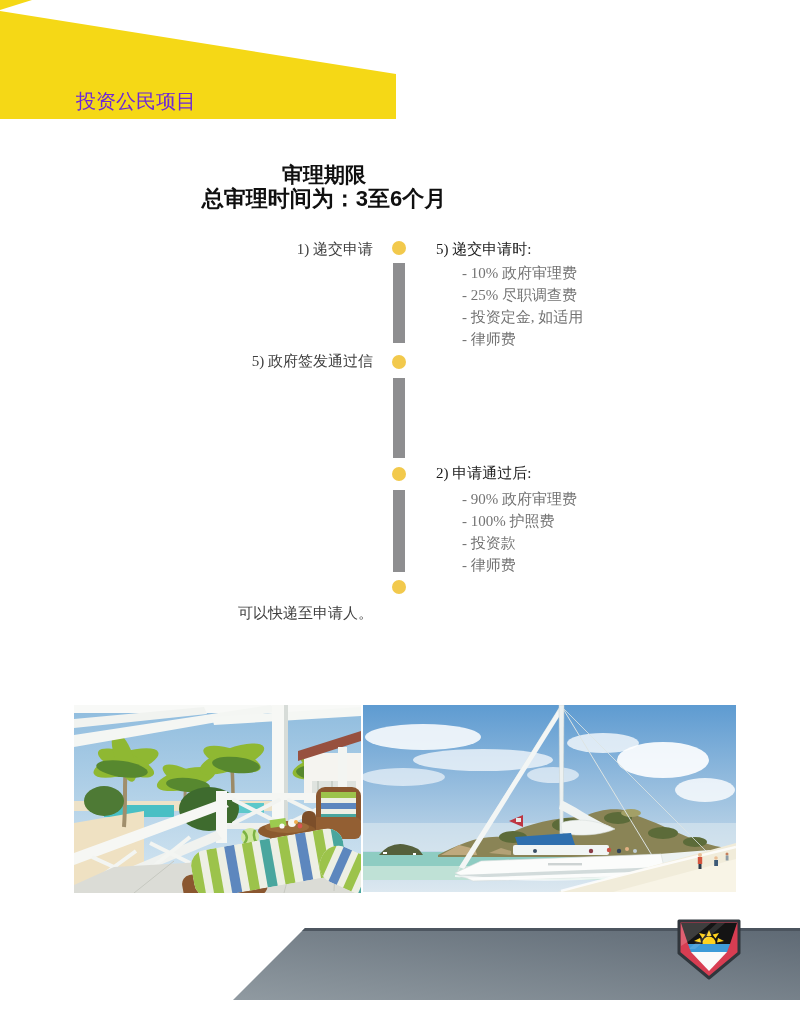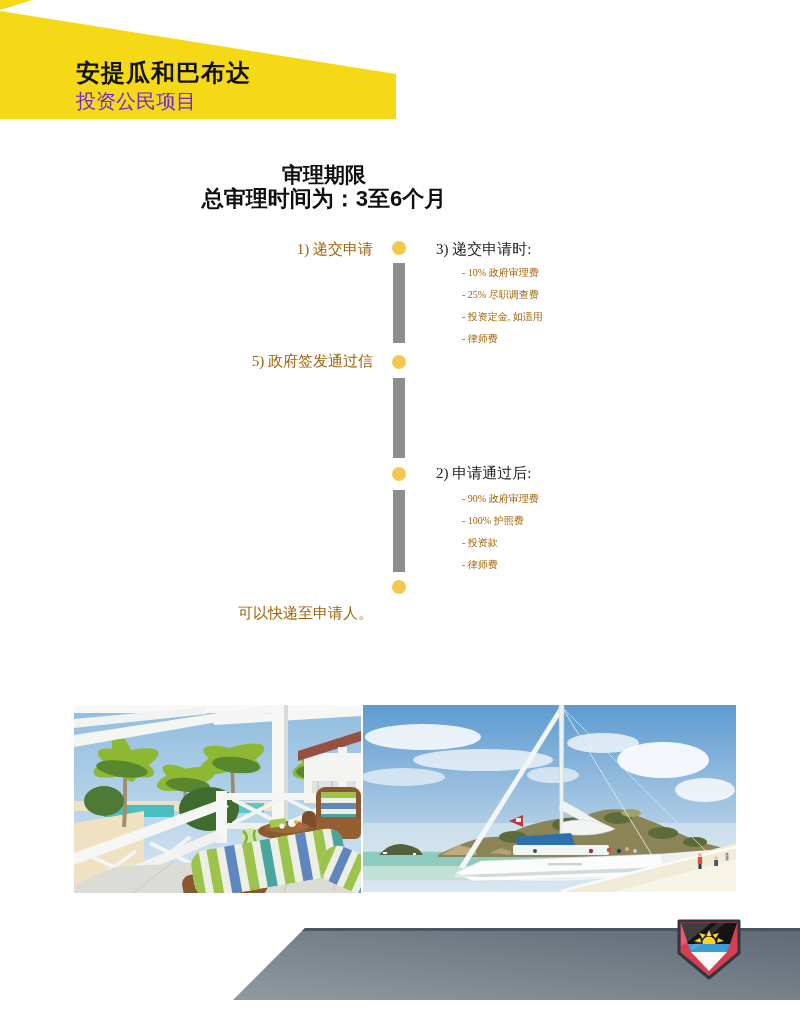--- a/index.html
+++ b/index.html
@@ -14,61 +14,60 @@
 
   
   .heading{left:0;top:163px;width:648px;text-align:center;color:#0f0f0f;}
   .heading-line1{font-size:21px;font-weight:bold;line-height:23px;}
   .heading-line2{font-size:22px;font-weight:bold;line-height:25px;}
 
   
   .dot{width:14px;height:14px;border-radius:50%;background:#F2C94C;left:392px;}
   .bar{width:12px;background:#8E8E90;left:393px;}
   .tl-left{right:427px;text-align:right;font-family:"Liberation Serif",serif;
-           font-size:15px;color:#a16207;line-height:17px;white-space:nowrap;}
+           font-size:15px;color:#404040;line-height:17px;white-space:nowrap;}
   .tl-right-title{left:436px;font-family:"Liberation Serif",serif;font-size:15px;
            color:#1c1c1c;line-height:17px;white-space:nowrap;}
   .tl-list{left:462px;margin:0;padding:0;list-style:none;font-family:"Liberation Serif",serif;
-           font-size:10px;color:#a16207;line-height:22px;white-space:nowrap;}
+           font-size:15px;color:#737373;line-height:22px;white-space:nowrap;}
 
   .photo{display:block;}
 </style>
 </head>
 <body>
 
 <div class="page">
 
   <svg class="abs" style="left:0;top:0" width="40" height="12">
     <polygon points="0,0 32,0 0,10" fill="#F5D816"></polygon>
   </svg>
 
   <svg class="abs" style="left:0;top:0" width="420" height="125">
     <polygon points="0,11 396,74 396,119 0,119" fill="#F5D816"></polygon>
   </svg>
-  <div class="abs banner-title">安提瓜和巴布达</div>
   <div class="abs banner-subtitle">投资公民项目</div>
 
   <div class="abs heading">
     <div class="heading-line1">审理期限</div>
     <div class="heading-line2">总审理时间为：3至6个月</div>
   </div>
 
   <div class="abs dot" style="top:241px"></div>
   <div class="abs bar" style="top:263px;height:80px"></div>
   <div class="abs dot" style="top:355px"></div>
   <div class="abs bar" style="top:378px;height:80px"></div>
   <div class="abs dot" style="top:467px"></div>
   <div class="abs bar" style="top:490px;height:82px"></div>
   <div class="abs dot" style="top:580px"></div>
 
   <div class="abs tl-left" style="top:241px">1) 递交申请</div>
   <div class="abs tl-left" style="top:353px">5) 政府签发通过信</div>
   <div class="abs tl-left" style="top:605px">可以快递至申请人。</div>
 
-  <div class="abs tl-right-title" style="top:241px">3) 递交申请时:</div>
+  <div class="abs tl-right-title" style="top:241px">5) 递交申请时:</div>
   <ul class="abs tl-list" style="top:262px">
     <li>- 10% 政府审理费</li>
     <li>- 25% 尽职调查费</li>
     <li>- 投资定金, 如适用</li>
     <li>- 律师费</li>
   </ul>
 
   <div class="abs tl-right-title" style="top:465px">2) 申请通过后:</div>
   <ul class="abs tl-list" style="top:488px">
     <li>- 90% 政府审理费</li>

